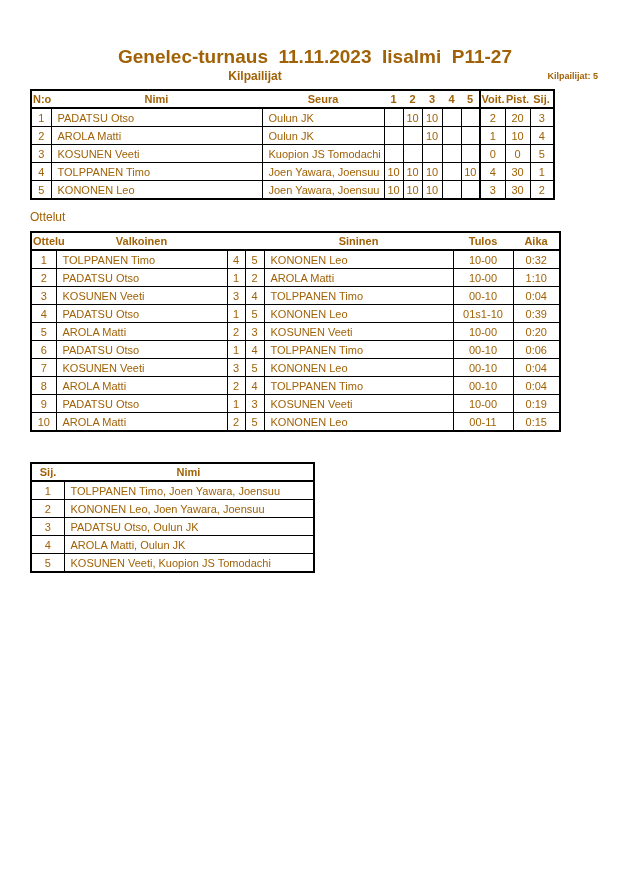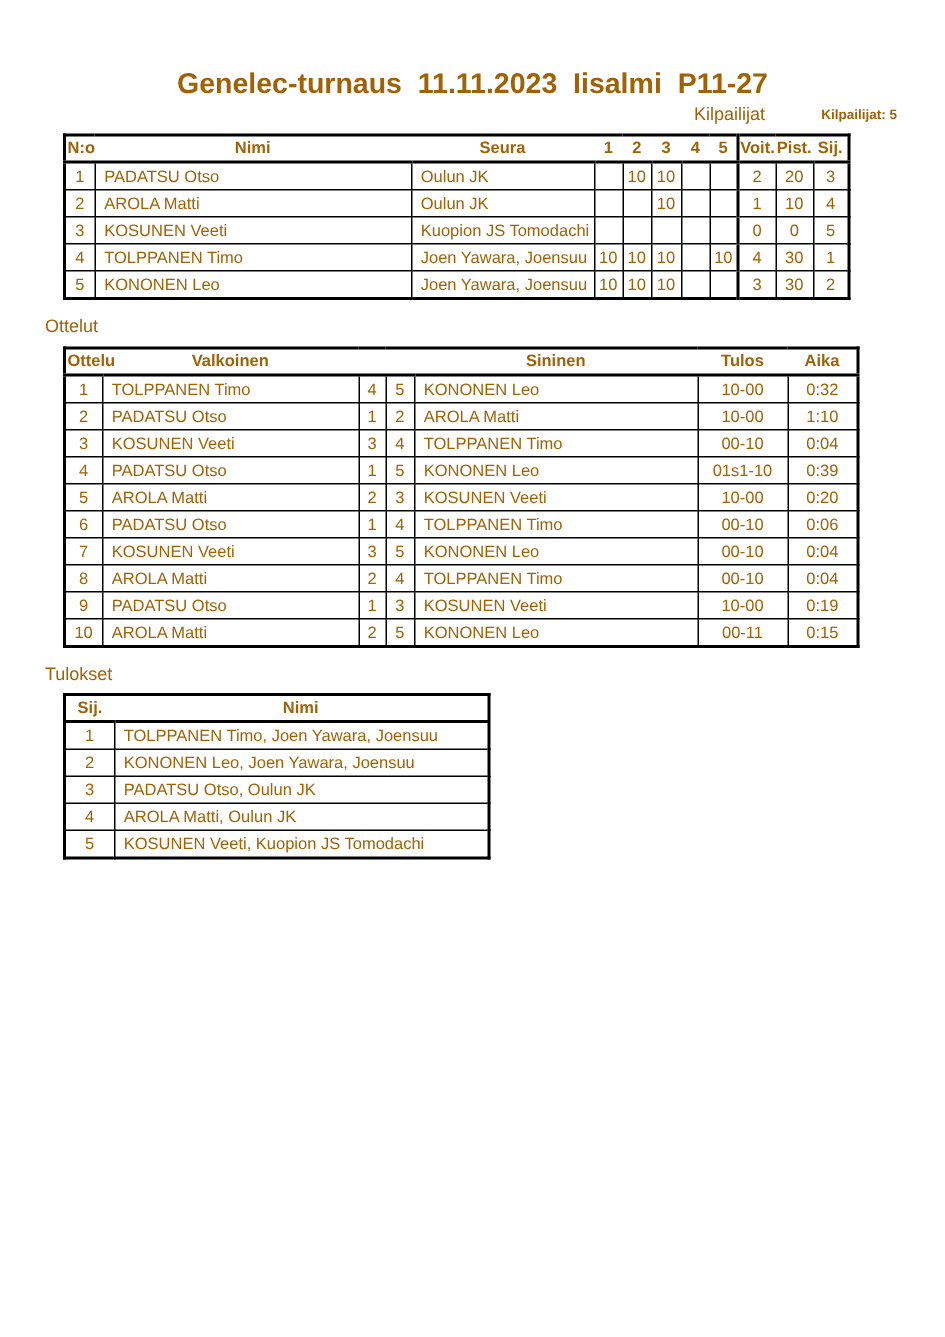--- a/index.html
+++ b/index.html
@@ -7,33 +7,33 @@
     position:relative; width:630px; height:891px; background:#ffffff;
     color:#a16207; font-family:"Liberation Sans", sans-serif;
     overflow:hidden;
   }
   .title {
     position:absolute; top:46px; left:0; width:630px;
     text-align:center; font-size:19px; font-weight:bold; white-space:pre;
   }
   .subtitle {
     position:absolute; top:69px; left:0; width:510px;
-    text-align:right; font-size:12px; font-weight:normal;
+    text-align:center; font-size:12px; font-weight:bold;
   }
   .count {
     position:absolute; top:71px; right:32px; font-size:9px; font-weight:bold;
   }
   .sec-title {
     position:absolute; font-size:12px; font-weight:normal; text-align:left;
   }
   #ottelut-title  { top:210px; left:30px; width:529px; }
   #tulokset-title { top:442px; left:30px; width:283px; }
 
   table {
-    position:absolute; left:42px; border-collapse:collapse; table-layout:fixed;
+    position:absolute; left:30px; border-collapse:collapse; table-layout:fixed;
     background:#ffffff; border:2px solid #000000;padding-left:28px;
   }
   #t-kilpailijat { top:89px;  width:523px; }
   #t-ottelut     { top:231px; width:529px; }
   #t-tulokset    { top:462px; width:283px; }
 
   th {
     font-size:11px; font-weight:bold; height:16px; padding:0;
     border:none; border-bottom:2px solid #000000;
     white-space:nowrap; overflow:visible; text-align:center; vertical-align:middle;
@@ -264,21 +264,20 @@
         <td class="cleft">AROLA Matti</td>
         <td>2</td>
         <td>5</td>
         <td class="cleft">KONONEN Leo</td>
         <td>00-11</td>
         <td>0:15</td>
       </tr>
     </tbody>
   </table>
 
-  <div class="sec-title" id="tulokset-title">Tulokset</div>
 
   <table id="t-tulokset">
     <colgroup>
       <col style="width:33px">
         <col style="width:250px">
     </colgroup>
     <thead>
       <tr>
         <th>Sij.</th>
         <th>Nimi</th>

